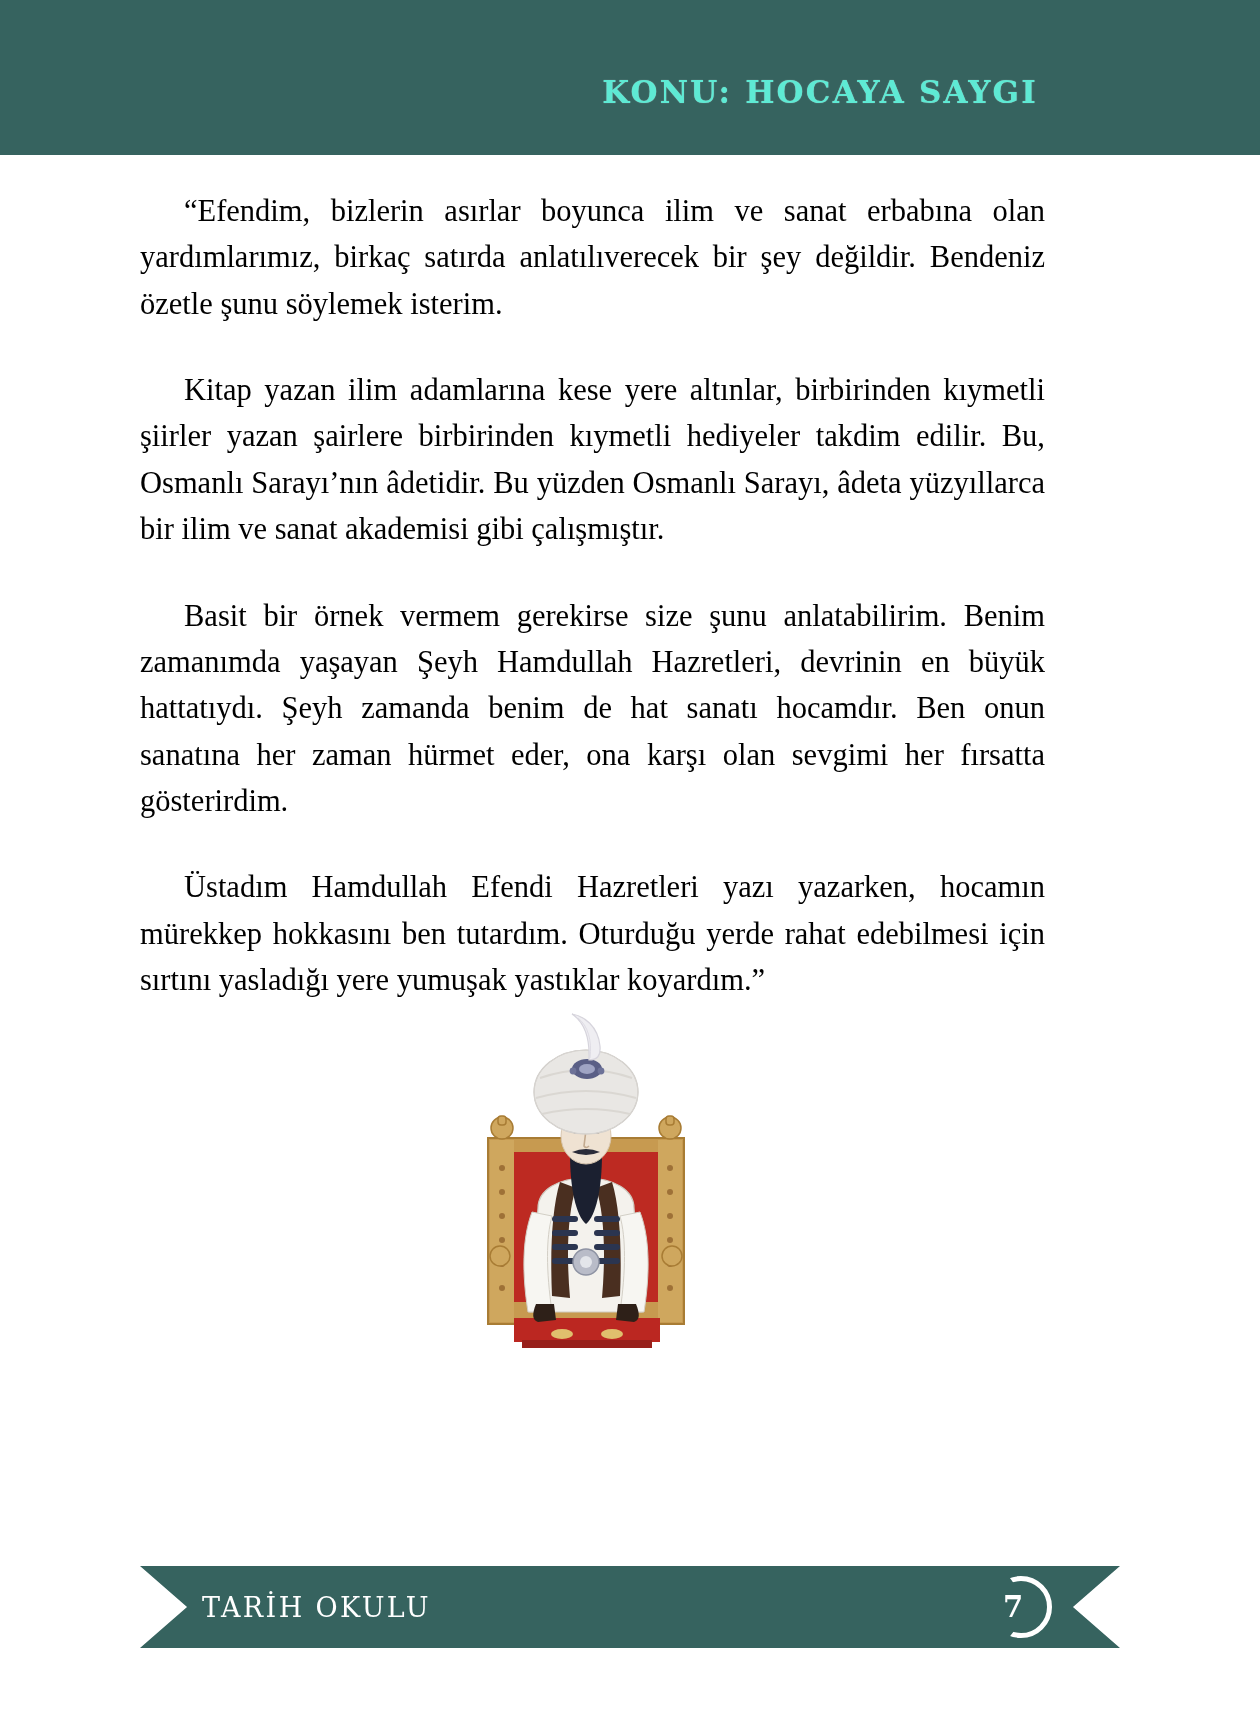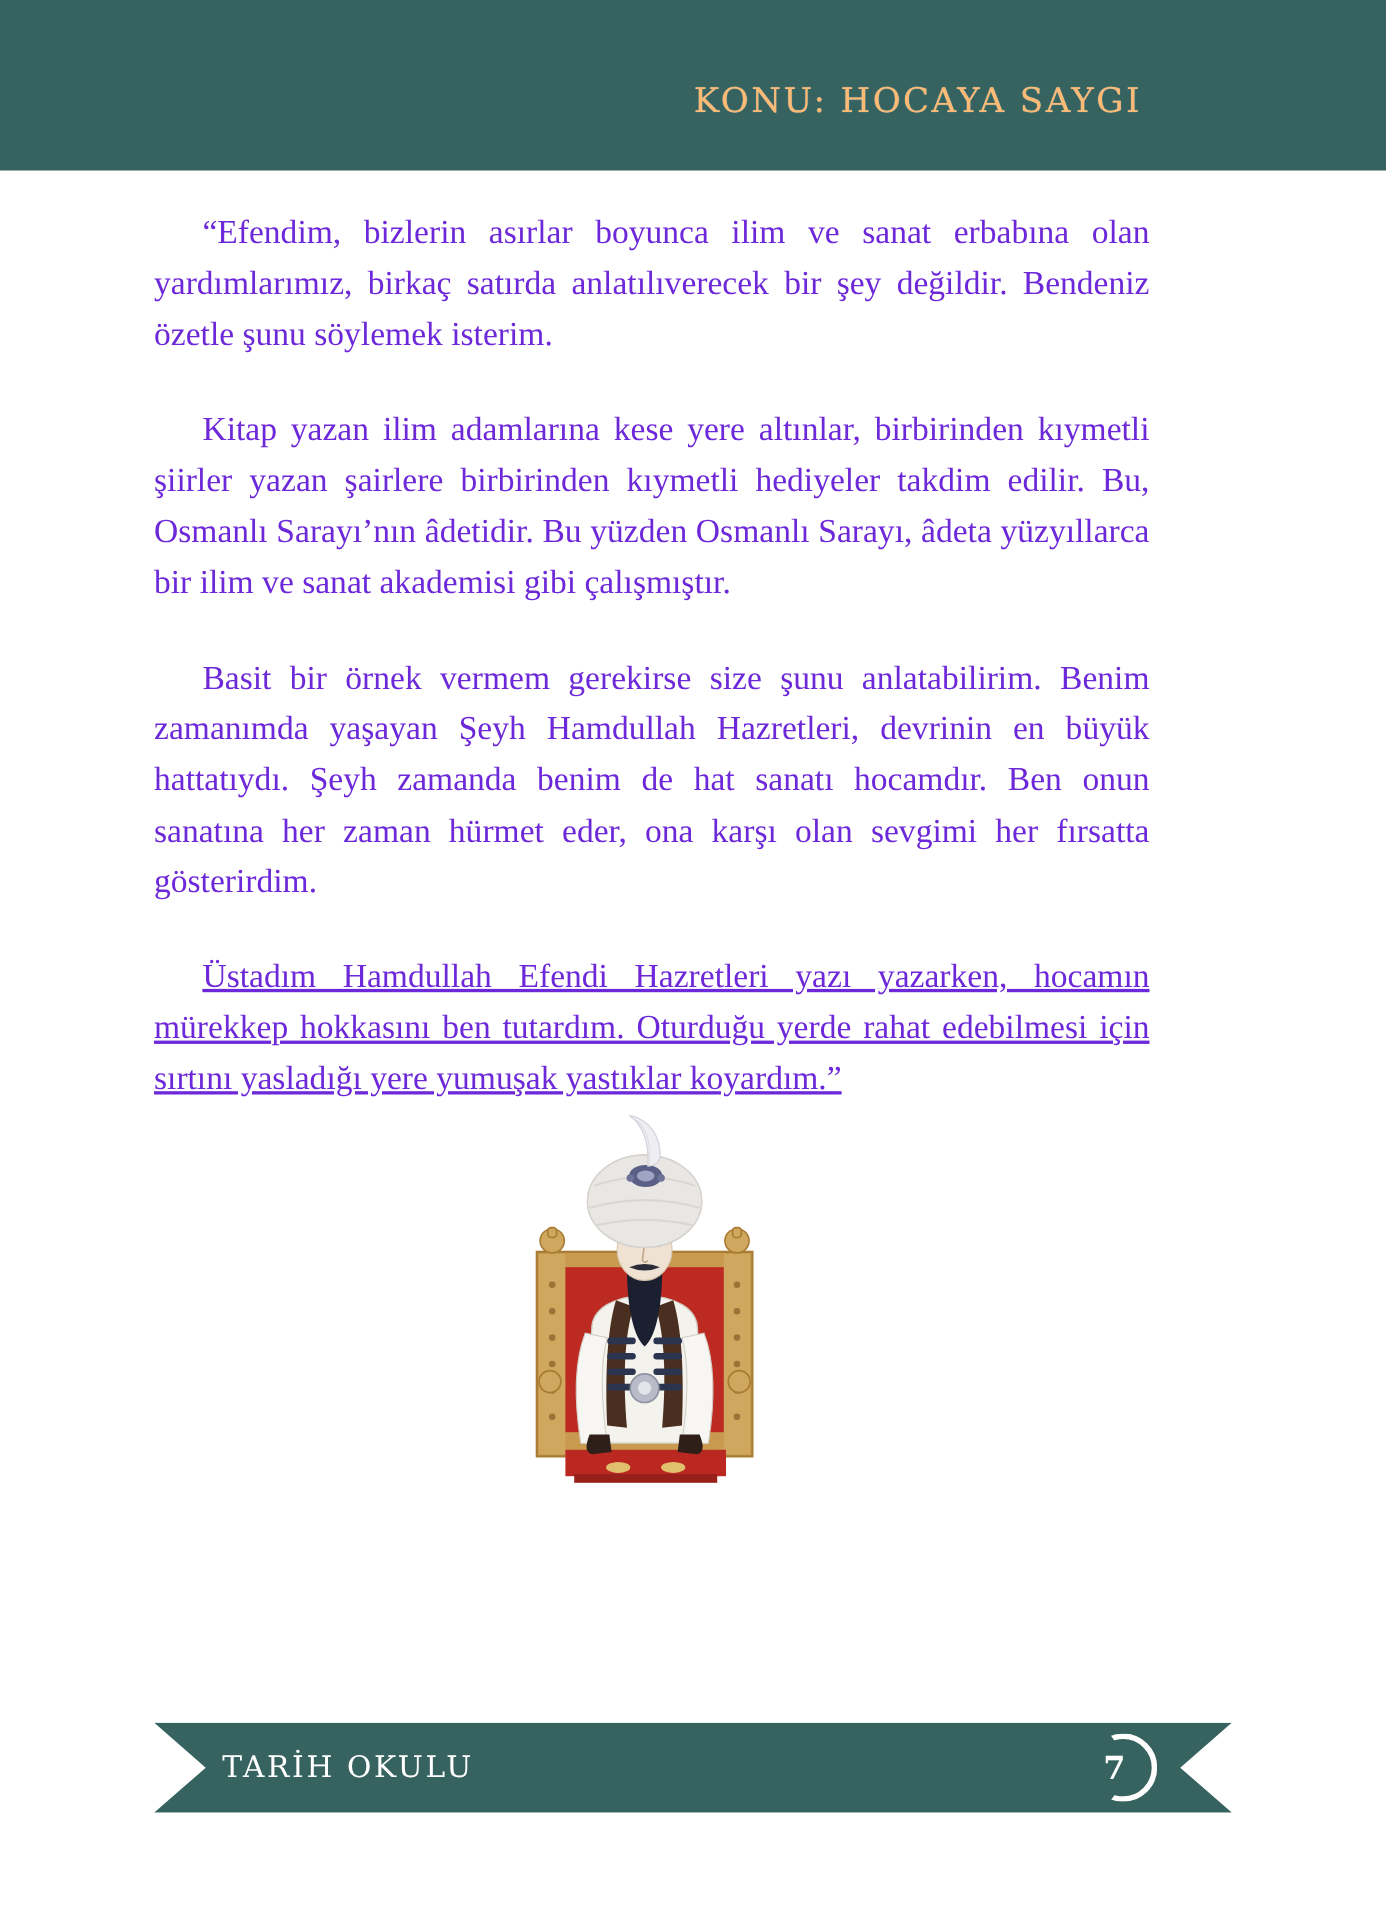--- a/index.html
+++ b/index.html
@@ -22,48 +22,48 @@
     left: 0;
     top: 0;
     width: 1260px;
     height: 155px;
     background: #36635f;
   }
   .header-title {
     position: absolute;
     right: 222px;
     top: 74px;
-    color: #fdba74;
+    color: #5eead4;
     font-family: "DejaVu Serif", "Liberation Serif", serif;
-    font-weight: normal;
+    font-weight: bold;
     font-size: 31px;
     letter-spacing: 2.2px;
     white-space: nowrap;
     text-shadow: 0 0 1px rgba(255,255,255,0.5);
   }
 
   
   .content {
     position: absolute;
     left: 140px;
     top: 188px;
     width: 905px;
   }
   .para {
     margin: 0 0 40px 0;
     text-align: justify;
     text-justify: inter-word;
     text-indent: 44px;
     font-size: 30.5px;
     line-height: 1.52;
-    color: #6d28d9;
+    color: #000000;
     font-family: "Liberation Serif", "DejaVu Serif", serif;
     hyphens: manual;
   }
-  .para:last-child { margin-bottom: 0; text-decoration: underline; }
+  .para:last-child { margin-bottom: 0; }
 
   
   .illustration {
     position: absolute;
     left: 466px;
     top: 1012px;
     width: 240px;
     height: 350px;
   }
   .illustration svg { display: block; }

